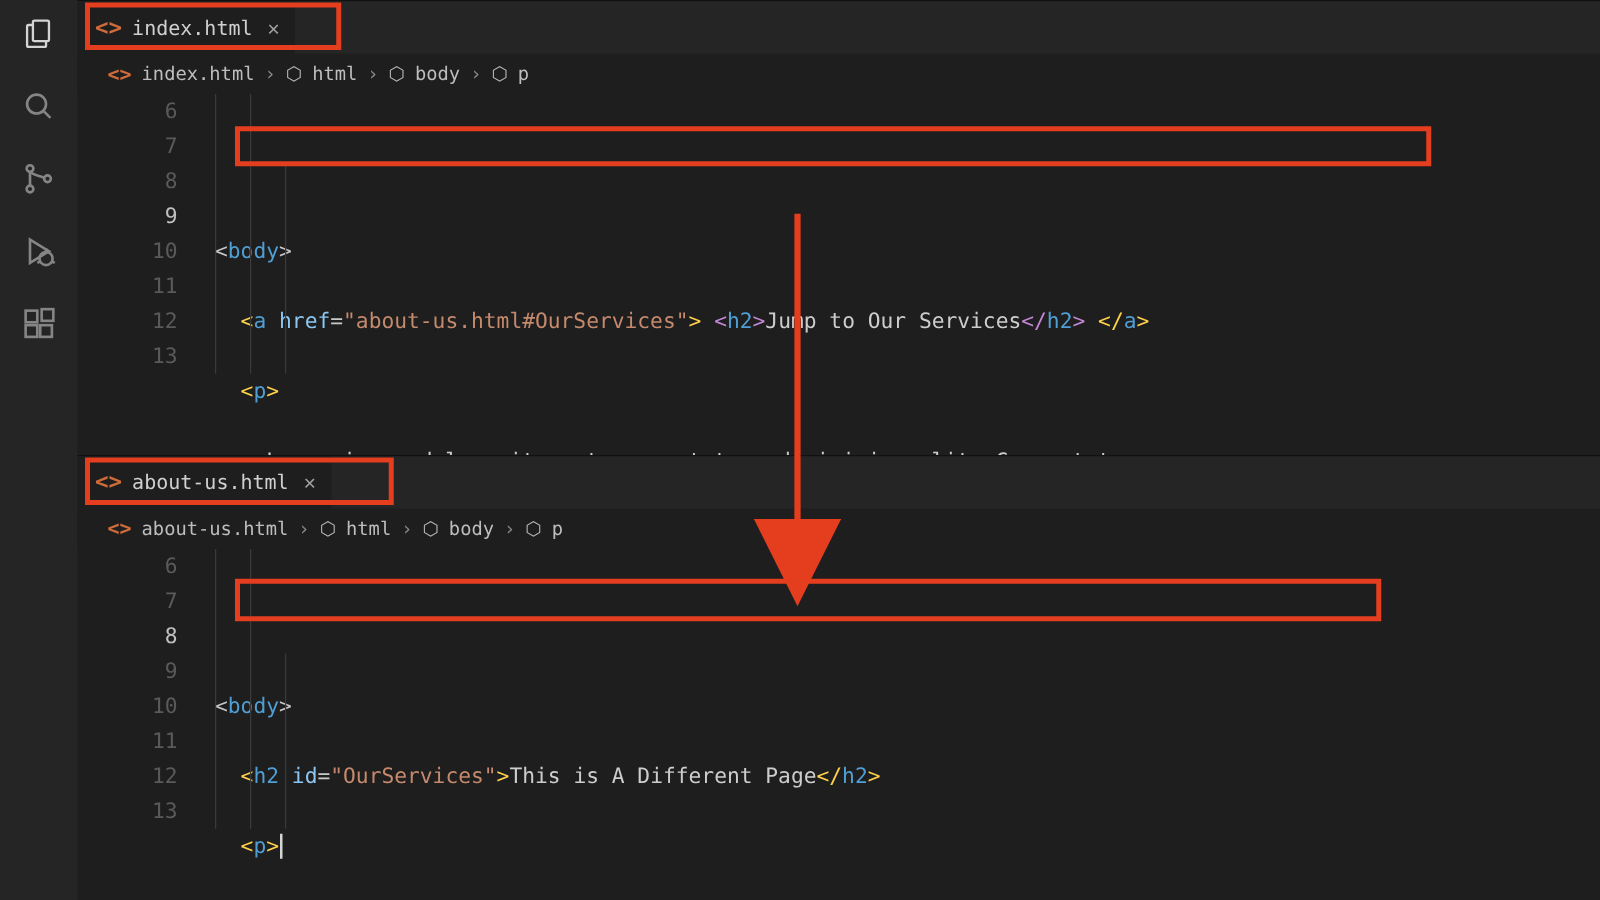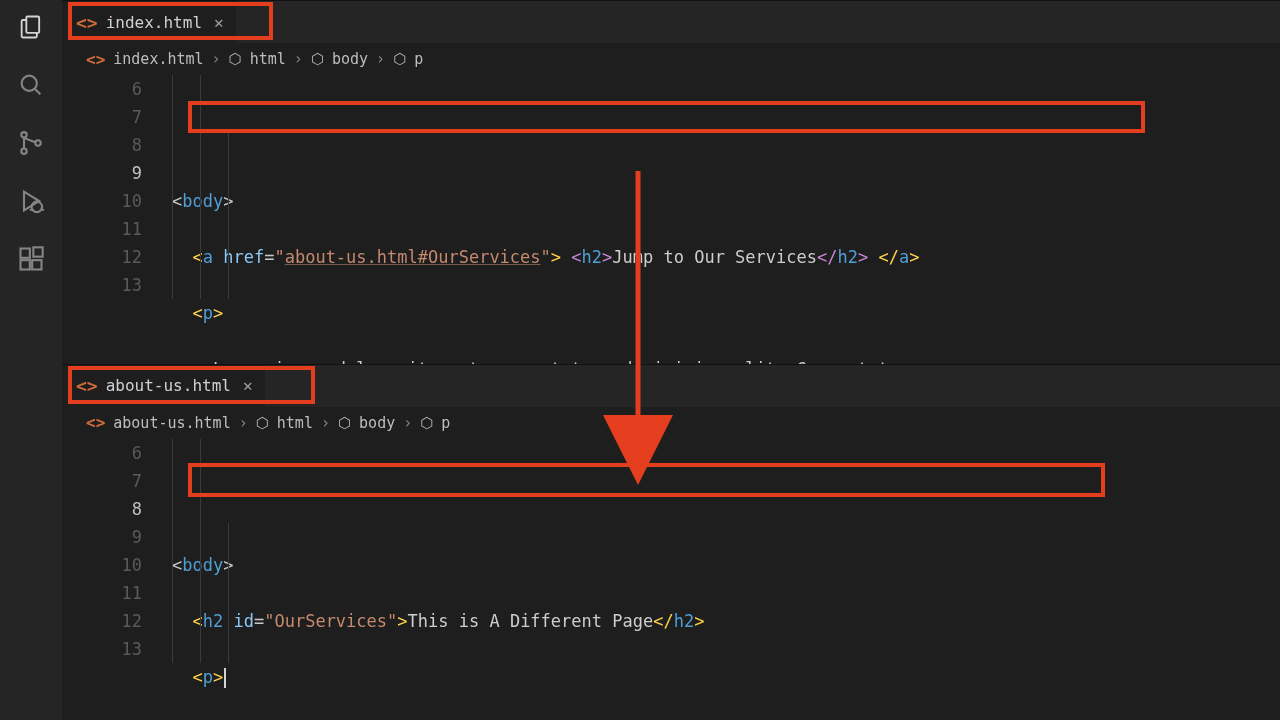--- a/index.html
+++ b/index.html
@@ -109,21 +109,21 @@
 .indent-guide {
   position: absolute;
   top: 0;
   width: 1px;
   background: #3a3a3a;
 }
 .t-tag { color: #4f9fd6; }
 .t-attr { color: #8cc6f2; }
 .t-op { color: #c8c8c8; }
 .t-str { color: #c58a6d; }
-.t-str.ul { text-decoration: underline; text-decoration-color: #7a5a48; }
+.t-str.ul { text-decoration-color: #7a5a48; }
 .t-txt { color: #cdcdcd; }
 .t-br { color: #ffd24a; }
 .t-br2 { color: #c487d6; }
 .cursor {
   display: inline-block;
   width: 2px;
   height: 20px;
   background: #d4d4d4;
   vertical-align: middle;
   margin-left: 1px;

